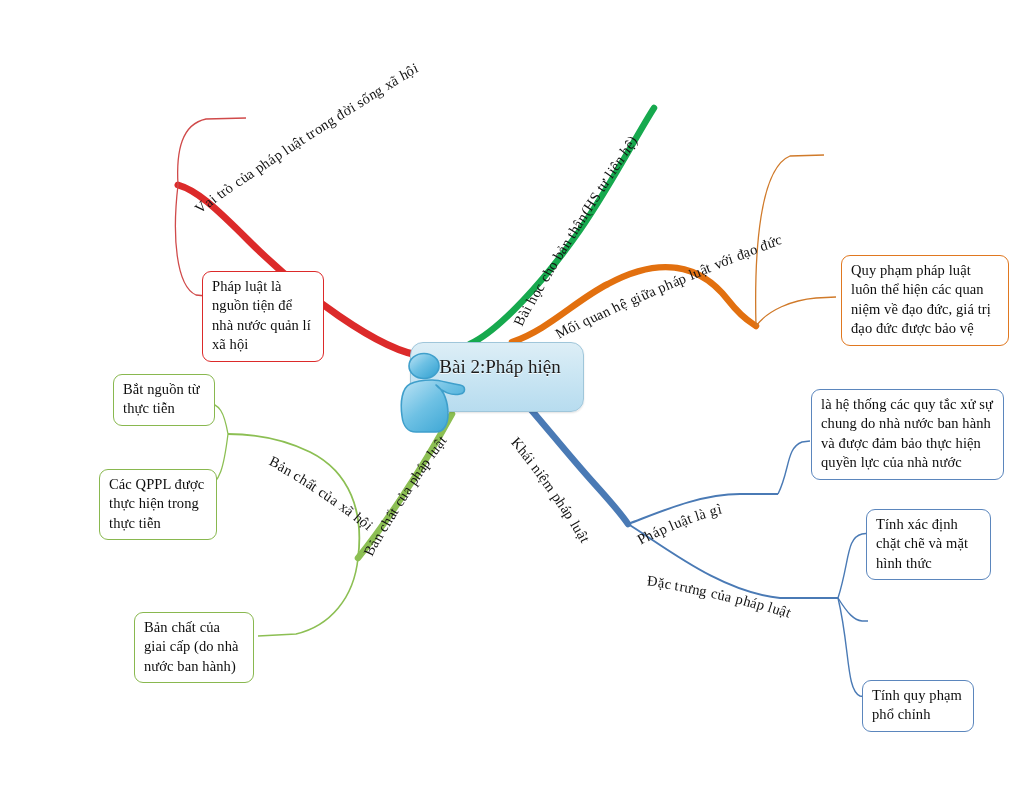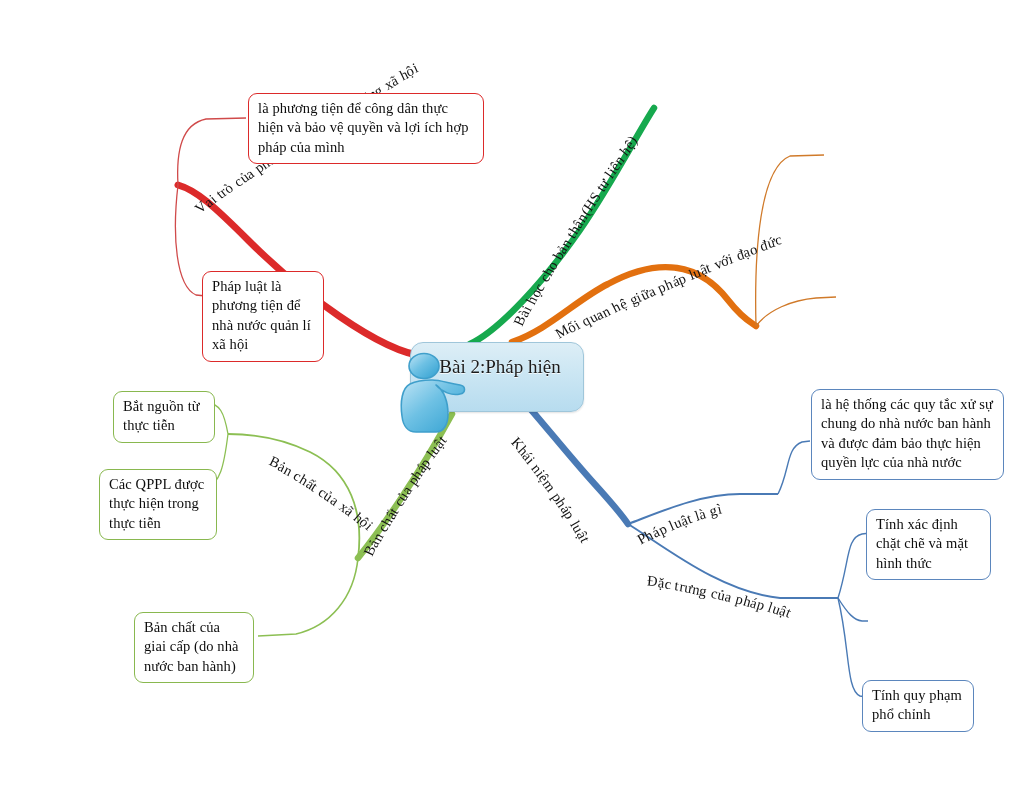--- a/index.html
+++ b/index.html
@@ -152,32 +152,32 @@
   <div class="blabel" style="left:516px; top:430px; transform:rotate(55deg);"><span style="transform: rotate(-8deg) translateY(1.75px);">K</span><span style="transform: rotate(-7.11deg) translateY(1.38px);">h</span><span style="transform: rotate(-6.22deg) translateY(1.06px);">á</span><span style="transform: rotate(-5.33deg) translateY(0.78px);">i</span><span style="transform: rotate(-4.44deg) translateY(0.54px);">&nbsp;</span><span style="transform: rotate(-3.56deg) translateY(0.35px);">n</span><span style="transform: rotate(-2.67deg) translateY(0.19px);">i</span><span style="transform: rotate(-1.78deg) translateY(0.09px);">ệ</span><span style="transform: rotate(-0.89deg) translateY(0.02px);">m</span><span style="transform: rotate(0deg) translateY(0px);">&nbsp;</span><span style="transform: rotate(0.89deg) translateY(0.02px);">p</span><span style="transform: rotate(1.78deg) translateY(0.09px);">h</span><span style="transform: rotate(2.67deg) translateY(0.19px);">á</span><span style="transform: rotate(3.56deg) translateY(0.35px);">p</span><span style="transform: rotate(4.44deg) translateY(0.54px);">&nbsp;</span><span style="transform: rotate(5.33deg) translateY(0.78px);">l</span><span style="transform: rotate(6.22deg) translateY(1.06px);">u</span><span style="transform: rotate(7.11deg) translateY(1.38px);">ậ</span><span style="transform: rotate(8deg) translateY(1.75px);">t</span></div>
 
   <div class="blabel" style="left:638px; top:530px; transform:rotate(-21deg);"><span style="transform: rotate(-8deg) translateY(1.75px);">P</span><span style="transform: rotate(-6.86deg) translateY(1.29px);">h</span><span style="transform: rotate(-5.71deg) translateY(0.89px);">á</span><span style="transform: rotate(-4.57deg) translateY(0.57px);">p</span><span style="transform: rotate(-3.43deg) translateY(0.32px);">&nbsp;</span><span style="transform: rotate(-2.29deg) translateY(0.14px);">l</span><span style="transform: rotate(-1.14deg) translateY(0.04px);">u</span><span style="transform: rotate(0deg) translateY(0px);">ậ</span><span style="transform: rotate(1.14deg) translateY(0.04px);">t</span><span style="transform: rotate(2.29deg) translateY(0.14px);">&nbsp;</span><span style="transform: rotate(3.43deg) translateY(0.32px);">l</span><span style="transform: rotate(4.57deg) translateY(0.57px);">à</span><span style="transform: rotate(5.71deg) translateY(0.89px);">&nbsp;</span><span style="transform: rotate(6.86deg) translateY(1.29px);">g</span><span style="transform: rotate(8deg) translateY(1.75px);">ì</span></div>
 
   <div class="blabel" style="left:648px; top:570px; transform:rotate(13deg);"><span style="transform: rotate(-8deg) translateY(1.75px);">Đ</span><span style="transform: rotate(-7.27deg) translateY(1.45px);">ặ</span><span style="transform: rotate(-6.55deg) translateY(1.17px);">c</span><span style="transform: rotate(-5.82deg) translateY(0.93px);">&nbsp;</span><span style="transform: rotate(-5.09deg) translateY(0.71px);">t</span><span style="transform: rotate(-4.36deg) translateY(0.52px);">r</span><span style="transform: rotate(-3.64deg) translateY(0.36px);">ư</span><span style="transform: rotate(-2.91deg) translateY(0.23px);">n</span><span style="transform: rotate(-2.18deg) translateY(0.13px);">g</span><span style="transform: rotate(-1.45deg) translateY(0.06px);">&nbsp;</span><span style="transform: rotate(-0.73deg) translateY(0.01px);">c</span><span style="transform: rotate(0deg) translateY(0px);">ủ</span><span style="transform: rotate(0.73deg) translateY(0.01px);">a</span><span style="transform: rotate(1.45deg) translateY(0.06px);">&nbsp;</span><span style="transform: rotate(2.18deg) translateY(0.13px);">p</span><span style="transform: rotate(2.91deg) translateY(0.23px);">h</span><span style="transform: rotate(3.64deg) translateY(0.36px);">á</span><span style="transform: rotate(4.36deg) translateY(0.52px);">p</span><span style="transform: rotate(5.09deg) translateY(0.71px);">&nbsp;</span><span style="transform: rotate(5.82deg) translateY(0.93px);">l</span><span style="transform: rotate(6.55deg) translateY(1.17px);">u</span><span style="transform: rotate(7.27deg) translateY(1.45px);">ậ</span><span style="transform: rotate(8deg) translateY(1.75px);">t</span></div>
 
   <div class="blabel" style="left:366px; top:545px; transform:rotate(-57deg);"><span style="transform: rotate(-8deg) translateY(1.75px);">B</span><span style="transform: rotate(-7.24deg) translateY(1.43px);">ả</span><span style="transform: rotate(-6.48deg) translateY(1.15px);">n</span><span style="transform: rotate(-5.71deg) translateY(0.89px);">&nbsp;</span><span style="transform: rotate(-4.95deg) translateY(0.67px);">c</span><span style="transform: rotate(-4.19deg) translateY(0.48px);">h</span><span style="transform: rotate(-3.43deg) translateY(0.32px);">ấ</span><span style="transform: rotate(-2.67deg) translateY(0.19px);">t</span><span style="transform: rotate(-1.9deg) translateY(0.1px);">&nbsp;</span><span style="transform: rotate(-1.14deg) translateY(0.04px);">c</span><span style="transform: rotate(-0.38deg) translateY(0px);">ủ</span><span style="transform: rotate(0.38deg) translateY(0px);">a</span><span style="transform: rotate(1.14deg) translateY(0.04px);">&nbsp;</span><span style="transform: rotate(1.9deg) translateY(0.1px);">p</span><span style="transform: rotate(2.67deg) translateY(0.19px);">h</span><span style="transform: rotate(3.43deg) translateY(0.32px);">á</span><span style="transform: rotate(4.19deg) translateY(0.48px);">p</span><span style="transform: rotate(4.95deg) translateY(0.67px);">&nbsp;</span><span style="transform: rotate(5.71deg) translateY(0.89px);">l</span><span style="transform: rotate(6.48deg) translateY(1.15px);">u</span><span style="transform: rotate(7.24deg) translateY(1.43px);">ậ</span><span style="transform: rotate(8deg) translateY(1.75px);">t</span></div>
 
   <div class="blabel" style="left:272px; top:450px; transform:rotate(34deg);"><span style="transform: rotate(-8deg) translateY(1.75px);">B</span><span style="transform: rotate(-7.11deg) translateY(1.38px);">ả</span><span style="transform: rotate(-6.22deg) translateY(1.06px);">n</span><span style="transform: rotate(-5.33deg) translateY(0.78px);">&nbsp;</span><span style="transform: rotate(-4.44deg) translateY(0.54px);">c</span><span style="transform: rotate(-3.56deg) translateY(0.35px);">h</span><span style="transform: rotate(-2.67deg) translateY(0.19px);">ấ</span><span style="transform: rotate(-1.78deg) translateY(0.09px);">t</span><span style="transform: rotate(-0.89deg) translateY(0.02px);">&nbsp;</span><span style="transform: rotate(0deg) translateY(0px);">c</span><span style="transform: rotate(0.89deg) translateY(0.02px);">ủ</span><span style="transform: rotate(1.78deg) translateY(0.09px);">a</span><span style="transform: rotate(2.67deg) translateY(0.19px);">&nbsp;</span><span style="transform: rotate(3.56deg) translateY(0.35px);">x</span><span style="transform: rotate(4.44deg) translateY(0.54px);">ã</span><span style="transform: rotate(5.33deg) translateY(0.78px);">&nbsp;</span><span style="transform: rotate(6.22deg) translateY(1.06px);">h</span><span style="transform: rotate(7.11deg) translateY(1.38px);">ộ</span><span style="transform: rotate(8deg) translateY(1.75px);">i</span></div>
 
-  <div class="node red" style="left:248px; top:93px; width:236px;">là phương tiện để công dân thực hiện và bảo vệ quyền và lợi ích hợp pháp của mình</div>
 
-  <div class="node red" style="left:202px; top:271px; width:122px;">Pháp luật là phương tiện để nhà nước quản lí xã hội</div>
+  <div class="node red" style="left:202px; top:271px; width:122px;">Pháp luật là nguồn tiện để nhà nước quản lí xã hội</div>
 
 
+  <div class="node orange" style="left:841px; top:255px; width:168px;">Quy phạm pháp luật luôn thể hiện các quan niệm về đạo đức, giá trị đạo đức được bảo vệ</div>
 
   <div class="node blue" style="left:811px; top:389px; width:193px;">là hệ thống các quy tắc xử sự chung do nhà nước ban hành và được đảm bảo thực hiện quyền lực của nhà nước</div>
 
   <div class="node blue" style="left:866px; top:509px; width:125px;">Tính xác định chặt chẽ và mặt hình thức</div>
 
 
   <div class="node blue" style="left:862px; top:680px; width:112px;">Tính quy phạm phổ chỉnh</div>
 
-  <div class="node green" style="left:113px; top:391px; width:102px;">Bắt nguồn từ thực tiễn</div>
+  <div class="node green" style="left:113px; top:374px; width:102px;">Bắt nguồn từ thực tiễn</div>
 
   <div class="node green" style="left:134px; top:612px; width:120px;">Bản chất của giai cấp (do nhà nước ban hành)</div>
 
   <div class="node green" style="left:99px; top:469px; width:118px;">Các QPPL được thực hiện trong thực tiễn</div>
 
 </div>
 
 </body></html>

